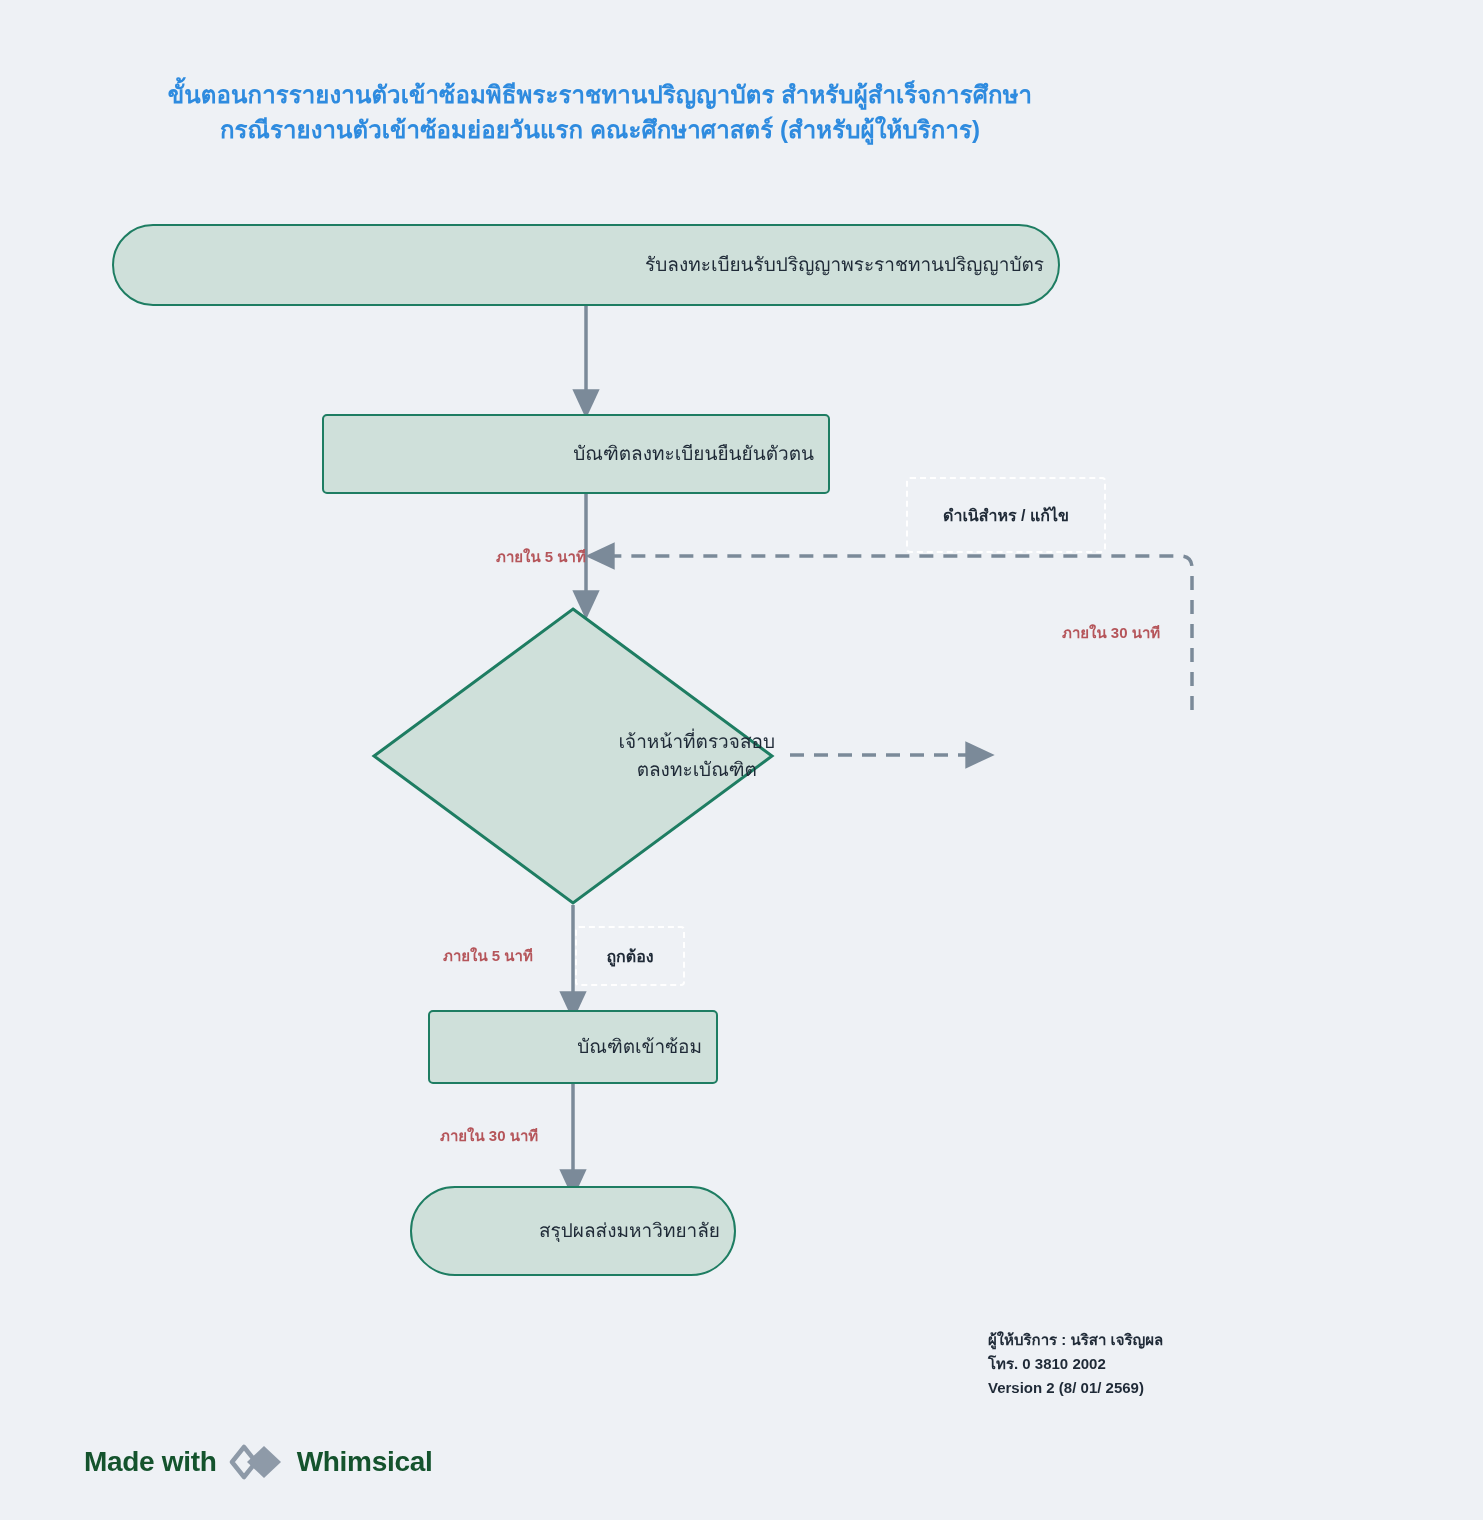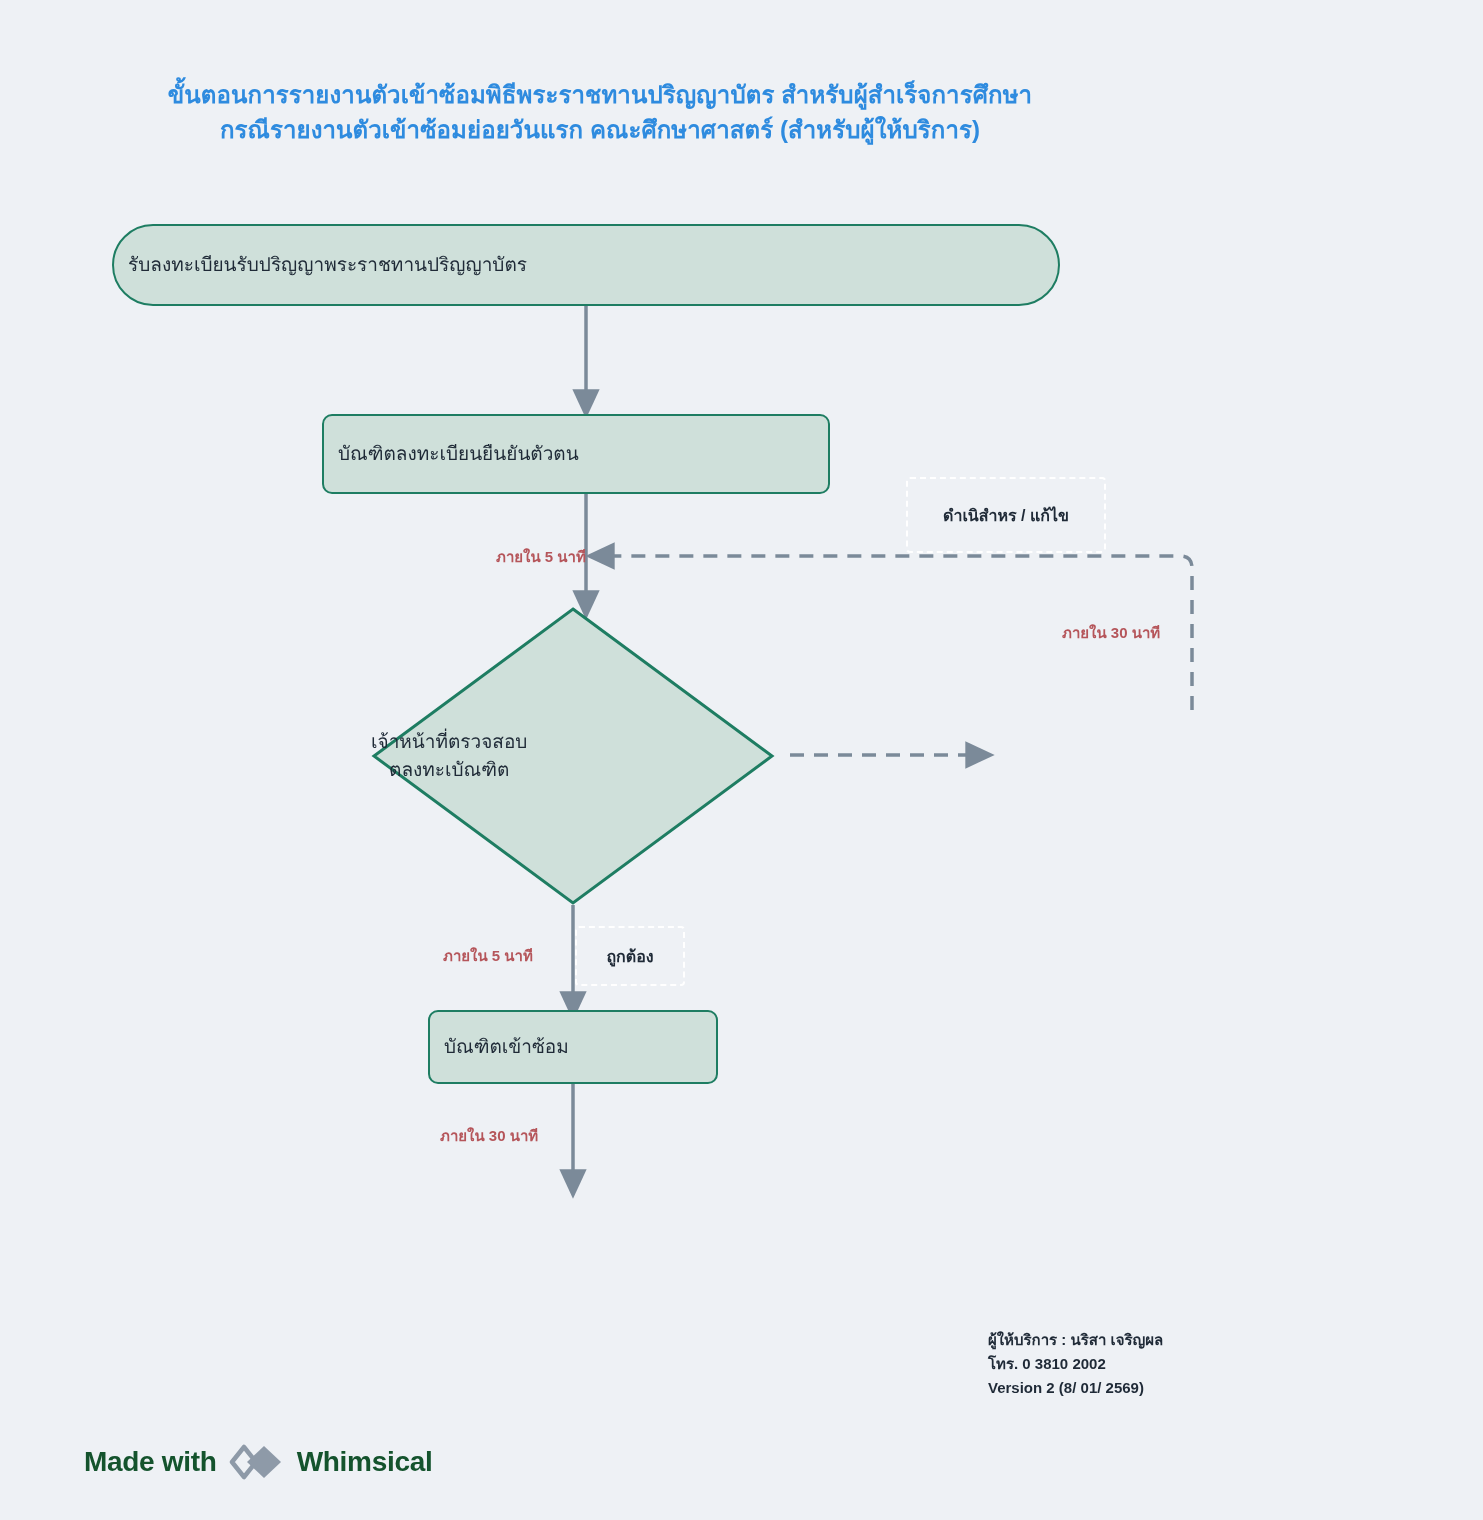--- a/index.html
+++ b/index.html
@@ -39,29 +39,29 @@
   .title-line { display: block; }
 
   
   .node {
     position: absolute;
     box-sizing: border-box;
     background: #cfe0da;
     border: 2px solid #1e7d62;
     display: flex;
     align-items: center;
-    justify-content: flex-start;
+    justify-content: flex-end;
     text-align: center;
     color: #1f2a37;
     font-size: 19px;
     line-height: 1.35;
     padding: 4px 14px;
   }
   .node.stadium { border-radius: 999px; }
-  .node.rect    { border-radius: 10px; }
+  .node.rect    { border-radius: 5px; }
 
   .node.diamond {
     background: transparent;
     border: none;
     padding: 0;
   }
   .diamond-shape {
     position: absolute;
     left: 0; top: 0;
     width: 100%;
@@ -177,20 +177,23 @@
       <div>เจ้าหน้าที่ตรวจสอบ</div>
       <div>ตลงทะเบัณฑิต</div>
     </div>
   </div>
 
 
   <div class="node rect" style="left:428px; top:1010px; width:290px; height:74px;">
     <span>บัณฑิตเข้าซ้อม</span>
   </div>
 
+  <div class="node stadium" style="left:410px; top:1186px; width:326px; height:90px;">
+    <span>สรุปผลส่งมหาวิทยาลัย</span>
+  </div>
 
   <div class="time-label" style="left:496px; top:545px;">ภายใน 5 นาที</div>
 
   <div class="time-label" style="left:1062px; top:621px;">ภายใน 30 นาที</div>
 
   <div class="time-label" style="left:443px; top:944px;">ภายใน 5 นาที</div>
 
   <div class="time-label" style="left:440px; top:1124px;">ภายใน 30 นาที</div>
 
   <div class="cond-label" style="left:906px; top:477px; width:200px; height:76px;">ดำเนิสำหร / แก้ไข</div>

